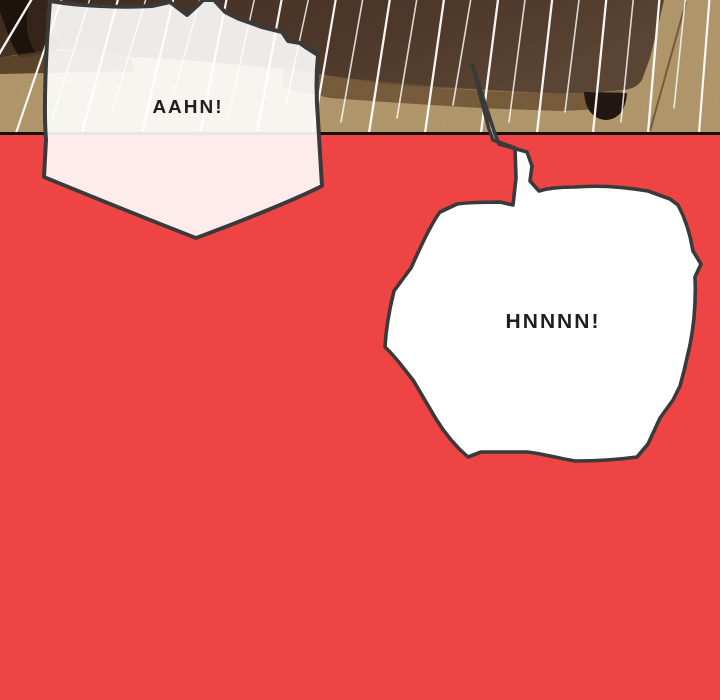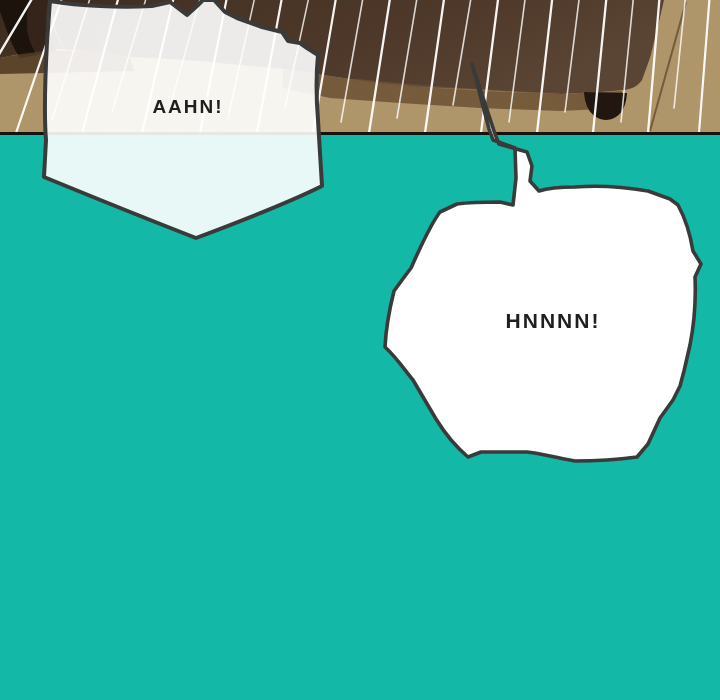--- a/index.html
+++ b/index.html
@@ -1,16 +1,16 @@
 <!DOCTYPE html>
 <html><head>
 <meta charset="utf-8">
 <style>
   html,body{margin:0;padding:0;background:#ffffff;}
-  .stage{position:relative;width:720px;height:700px;background:#14b8a6;overflow:hidden;
+  .stage{position:relative;width:720px;height:700px;background:#ef4444;overflow:hidden;
          font-family:"Liberation Sans",sans-serif;}
   svg{display:block;}
   .bubble-text{font-family:"Liberation Sans",sans-serif;font-weight:700;
                letter-spacing:2px;fill:#1f1f1f;}
   .bubble-outline{stroke:#3a3a3a;stroke-linejoin:round;stroke-linecap:round;fill-rule:nonzero;}
 </style>
 </head>
 <body>
 
 <div class="stage">

